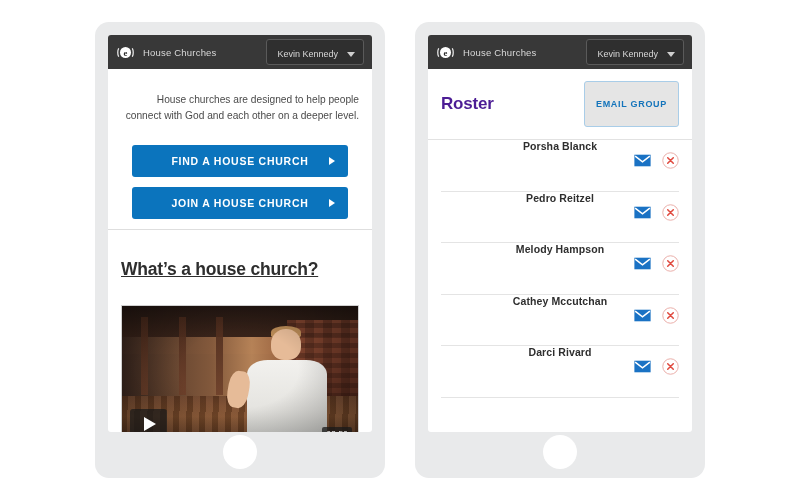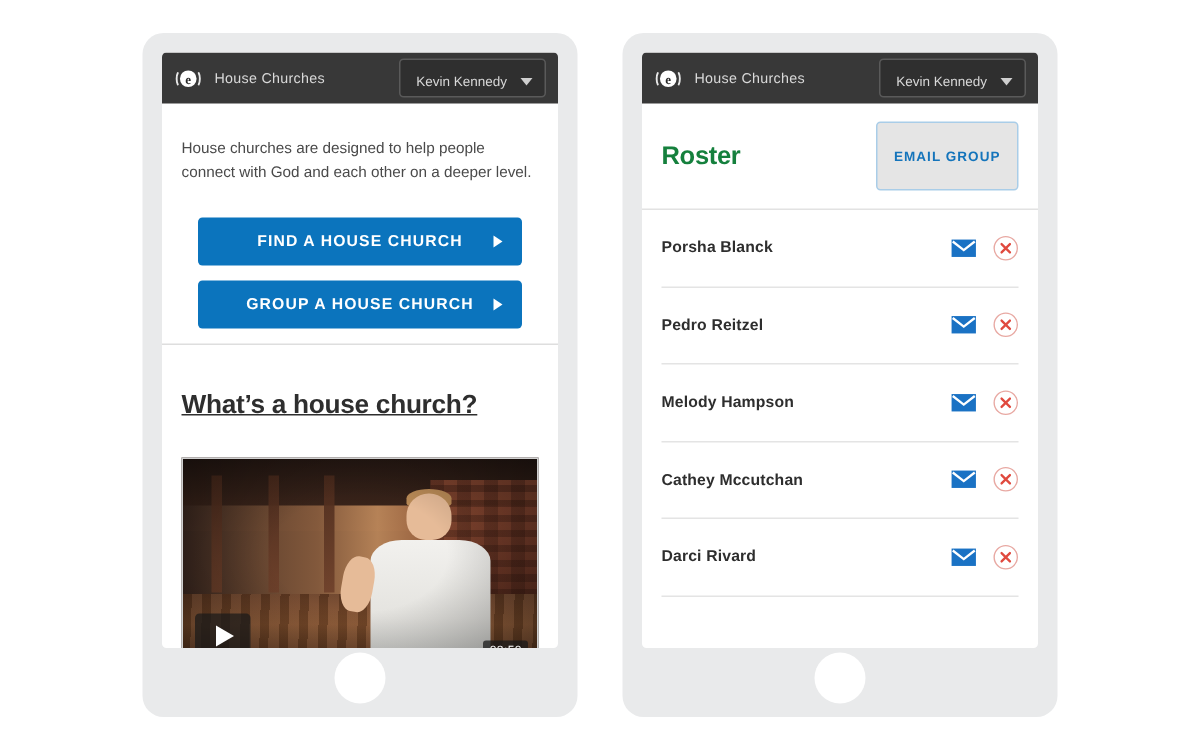--- a/index.html
+++ b/index.html
@@ -99,20 +99,21 @@
     border-right: 4px solid transparent;
     border-top: 5px solid #cfcfcf;
   }
 
   
   .intro-text {
     padding: 13px 13px 11px 13px;
     color: #4a4a4a;
     font-size: 10.2px;
     line-height: 1.55;
+    text-align: right;
   }
 
   .cta-wrap { padding: 0 24px; }
   .cta {
     display: flex;
     align-items: center;
     justify-content: center;
     position: relative;
     height: 32px;
     border-radius: 3px;
@@ -268,41 +269,42 @@
   .roster-head {
     display: flex;
     align-items: center;
     justify-content: space-between;
     padding: 12px 13px 12px 13px;
     border-bottom: 1px solid #e2e2e2;
   }
   .roster-title {
     font-size: 17px;
     font-weight: bold;
-    color: #15803d;
+    color: #4c1d95;
     letter-spacing: -.2px;
   }
   .email-group-btn {
     border: 1px solid #a9cde8;
     border-radius: 3px;
     background: #e5e5e5;
     color: #1474bb;
     font-size: 9px;
     font-weight: bold;
     letter-spacing: .7px;
     padding: 17px 11px;
     white-space: nowrap;
   }
 
   .roster-list { padding: 0 13px; }
   .roster-row {
     display: flex;
     align-items: center;
     height: 50.5px;
     border-bottom: 1px solid #e4e4e4;
+    flex-direction: column;
   }
   .roster-row:last-child { border-bottom: 1px solid #e4e4e4; text-align: center; }
   .roster-name {
     font-size: 10.5px;
     font-weight: bold;
     color: #2e2e2e;
     letter-spacing: .1px;
   }
   .row-actions {
     margin-left: auto;
@@ -338,21 +340,21 @@
       </div>
 
       <p class="intro-text">House churches are designed to help people connect with God and each other on a deeper level.</p>
 
       <div class="cta-wrap">
         <div class="cta">
           <span>FIND A HOUSE CHURCH</span>
           <span class="arrow-right"></span>
         </div>
         <div class="cta">
-          <span>GROUP A HOUSE CHURCH</span>
+          <span>JOIN A HOUSE CHURCH</span>
           <span class="arrow-right"></span>
         </div>
       </div>
 
       <div class="divider-rule"></div>
 
       <h2 class="section-heading">What’s a house church?</h2>
 
       <div class="video">
         <div class="vid-layer">

